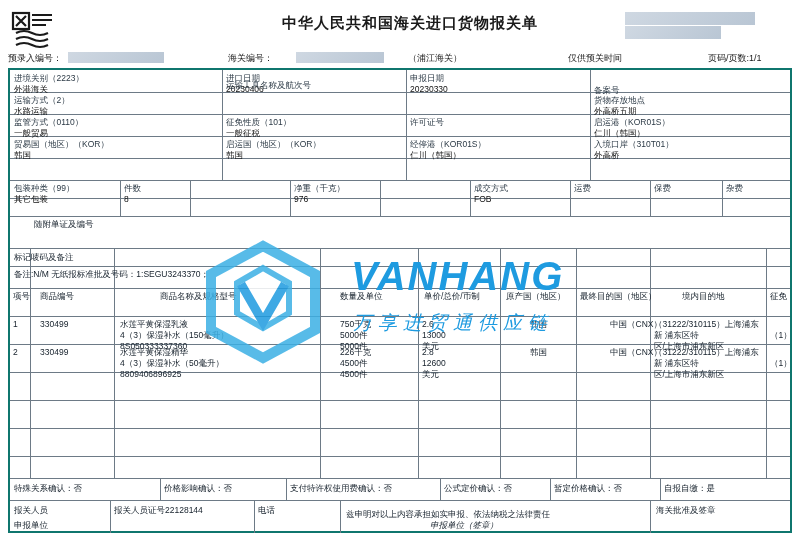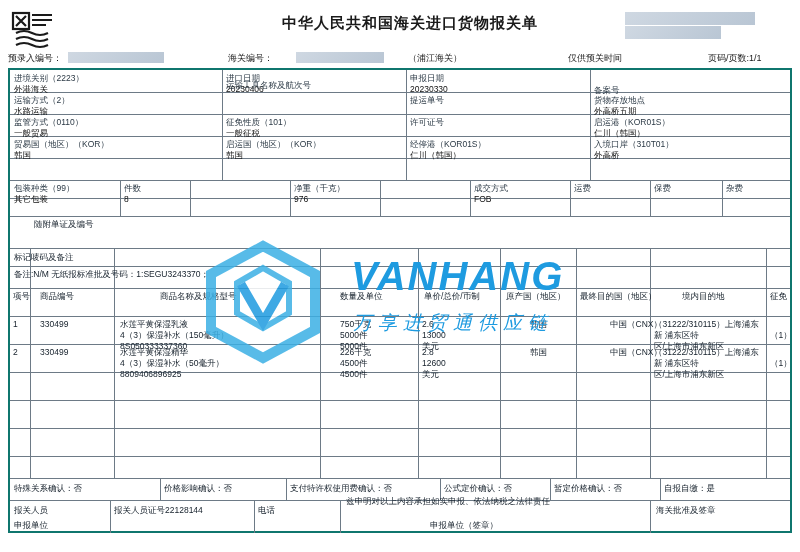--- a/index.html
+++ b/index.html
@@ -148,24 +148,20 @@
     </div>
 
     <div class="cell" style="left:4px;top:25px;width:206px;">
       <span class="lab">运输方式（2）</span><br>
       <span class="val">水路运输</span>
     </div>
     <div class="cell" style="left:216px;top:10px;width:178px;">
       <span class="lab">运输工具名称及航次号</span><br>
       <span class="val"></span>
     </div>
-    <div class="cell" style="left:400px;top:25px;width:178px;">
-      <span class="lab">提运单号</span><br>
-      <span class="val"></span>
-    </div>
     <div class="cell" style="left:584px;top:25px;width:196px;">
       <span class="lab">货物存放地点</span><br>
       <span class="val">外高桥五期</span>
     </div>
 
     <div class="cell" style="left:4px;top:47px;width:206px;">
       <span class="lab">监管方式（0110）</span><br>
       <span class="val">一般贸易</span>
     </div>
     <div class="cell" style="left:216px;top:47px;width:178px;">
@@ -312,22 +308,22 @@
       <span>暂定价格确认：</span><span>否</span>
     </div>
     <div class="cell" style="left:654px;top:413px;">
       <span>自报自缴：</span><span>是</span>
     </div>
 
     <div class="cell" style="left:4px;top:435px;">报关人员</div>
     <div class="cell" style="left:4px;top:450px;">申报单位</div>
     <div class="cell" style="left:104px;top:435px;">报关人员证号22128144</div>
     <div class="cell" style="left:248px;top:435px;">电话</div>
-    <div class="cell" style="left:336px;top:426px;width:300px;">兹申明对以上内容承担如实申报、依法纳税之法律责任</div>
-    <div class="cell" style="left:420px;top:450px;">申报单位（签章）</div>
+    <div class="cell" style="left:336px;top:439px;width:300px;">兹申明对以上内容承担如实申报、依法纳税之法律责任</div>
+    <div class="cell" style="left:420px;top:450px;font-style:italic;">申报单位（签章）</div>
     <div class="cell" style="left:646px;top:435px;">海关批准及签章</div>
   </div>
 
   <div class="wm">
     <svg class="wm-hex" width="170" height="130" viewBox="0 0 170 130">
       <g opacity="0.85">
         <polygon points="60,8 112,36 112,92 60,120 8,92 8,36" fill="none" stroke="#3bb0e5" stroke-width="10"></polygon>
         <polygon points="60,30 86,45 86,75 60,90 34,75 34,45" fill="#ffffff" stroke="#3bb0e5" stroke-width="6"></polygon>
         <path d="M38 46 L60 84 L82 46" fill="none" stroke="#1e9be0" stroke-width="9"></path>
       </g>

